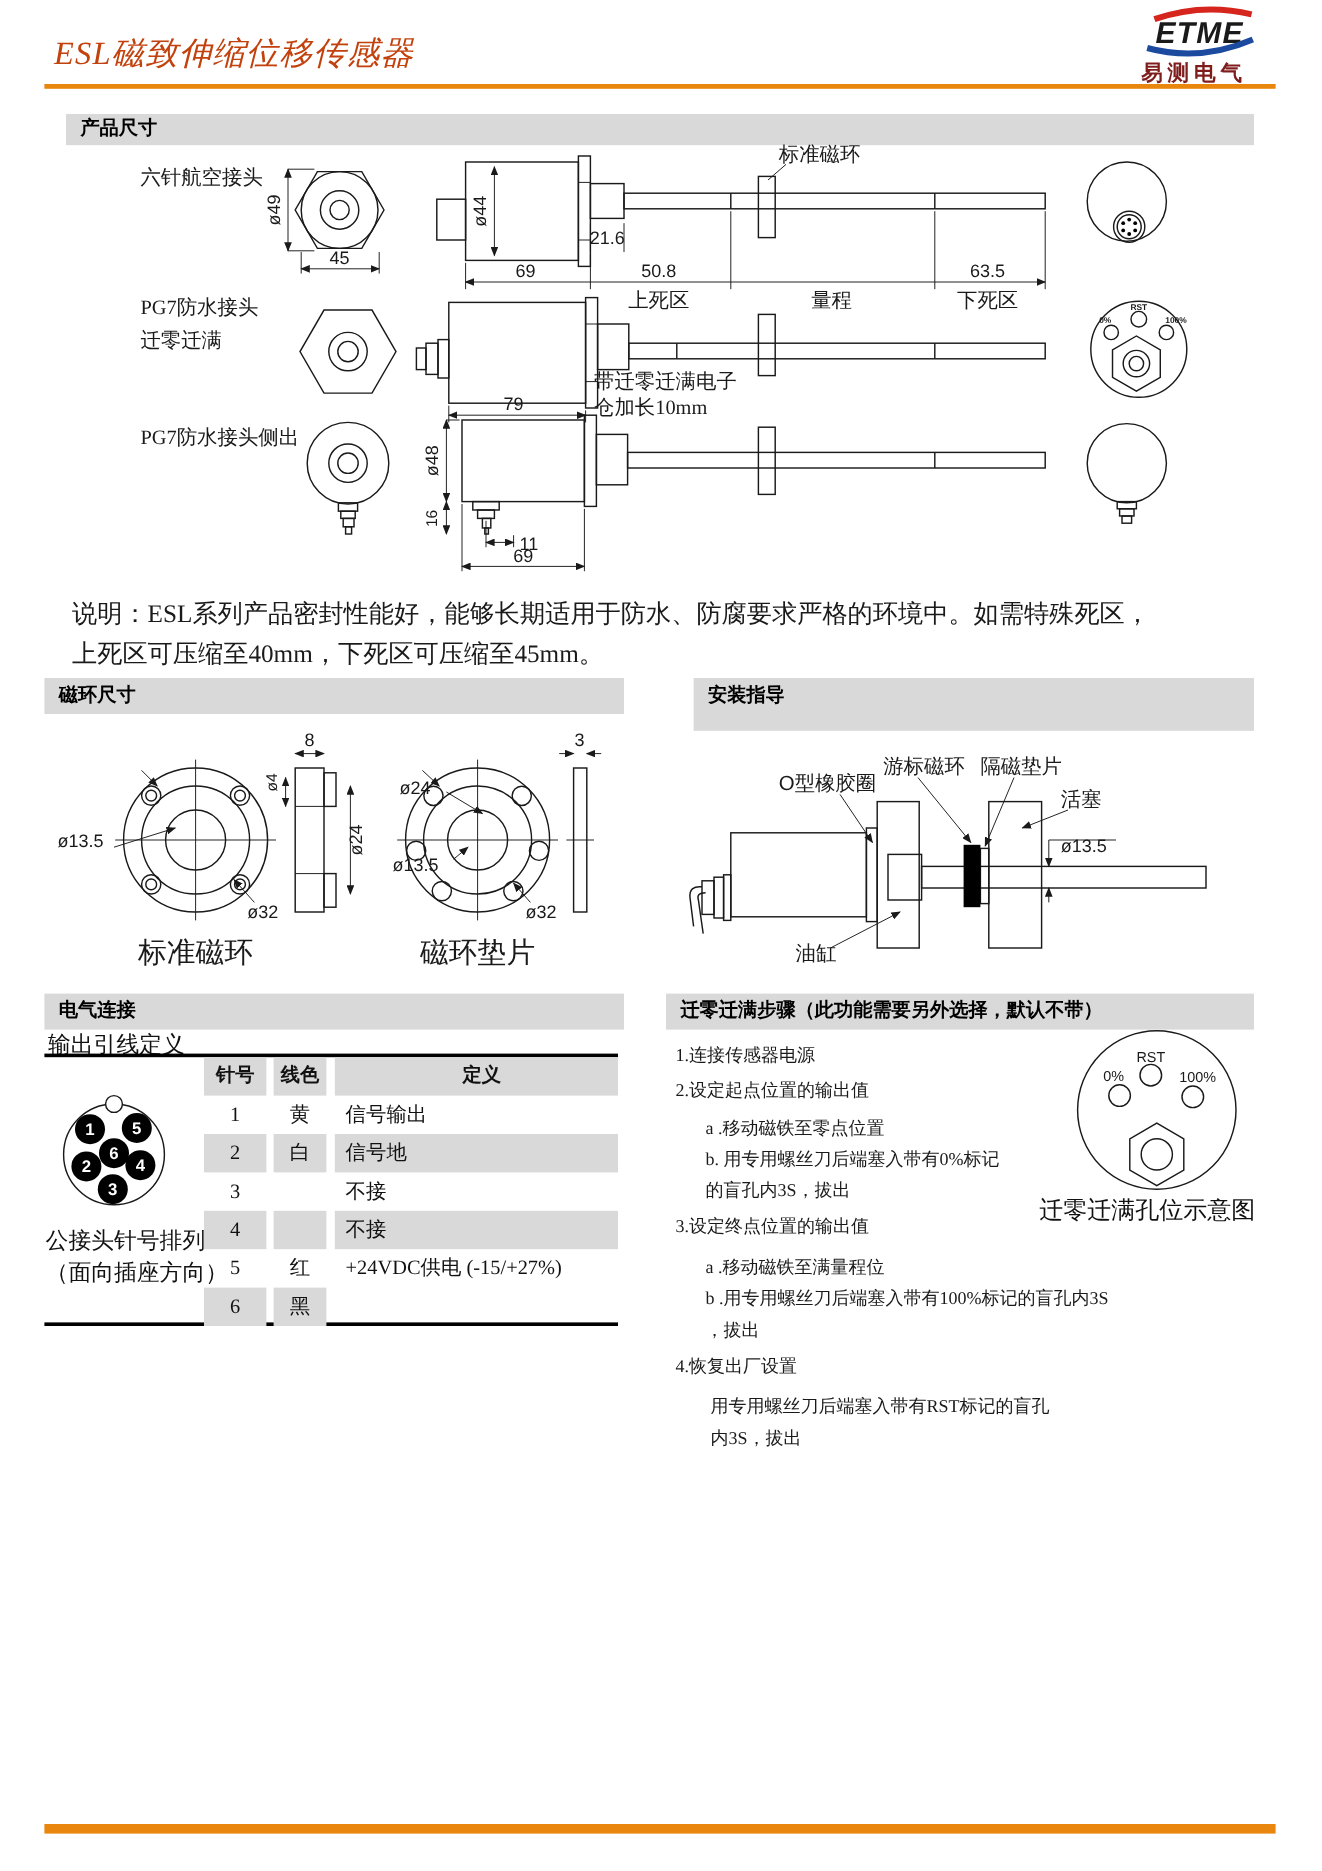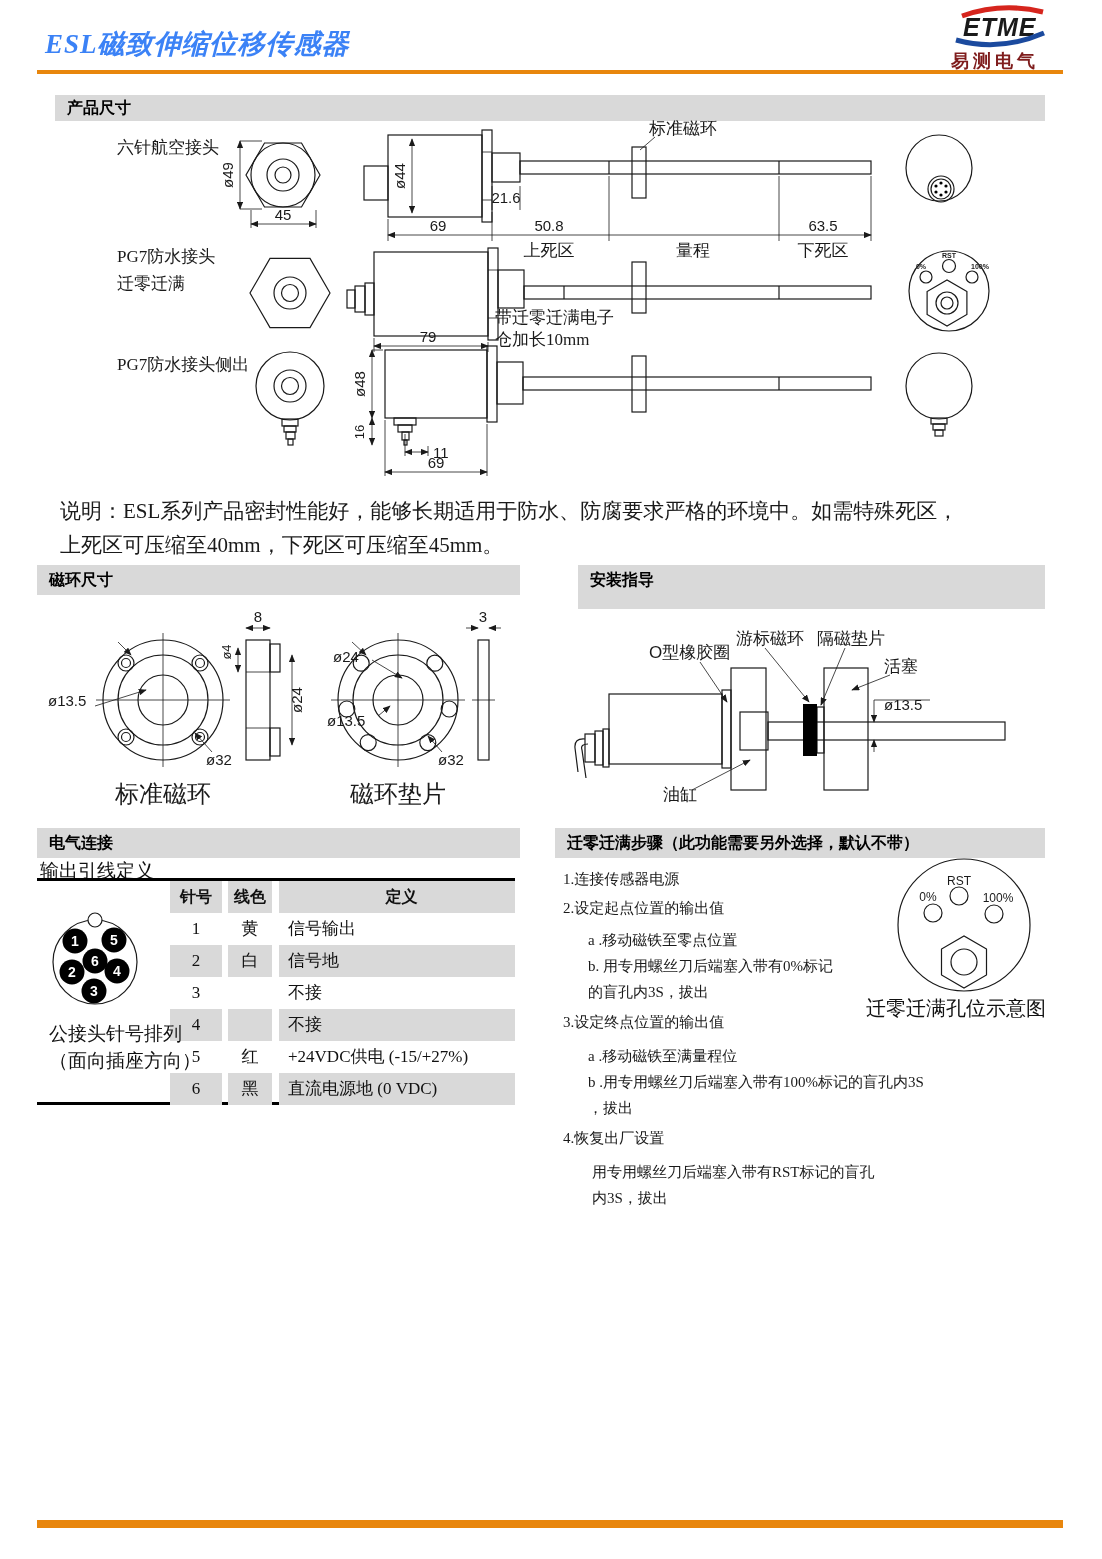--- a/index.html
+++ b/index.html
@@ -1,29 +1,29 @@
 <!DOCTYPE html>
 <html><head>
 <meta charset="utf-8">
 <style>
   html,body{margin:0;padding:0;background:#fff;}
   .page{position:relative;width:1102px;height:1559px;background:#fff;overflow:hidden;
         font-family:"Liberation Serif","DejaVu Serif",serif;color:#111;}
   .abs{position:absolute;}
-  .title{left:45px;top:26px;font-size:27px;font-style:italic;font-weight:700;
-         color:#3b82f6;letter-spacing:1px;}
+  .title{left:45px;top:26px;font-size:27px;font-style:italic;font-weight:400;
+         color:#c2410c;letter-spacing:1px;}
   .logo-company{left:951px;top:49px;font-family:"Liberation Sans","DejaVu Sans",sans-serif;
          font-weight:700;font-size:18px;color:#7f1d1d;letter-spacing:4px;}
   .rule{background:#E8860D;}
   .secbar{background:#D9D9D9;font-family:Liberation Serif, serif;
           font-weight:700;font-size:16px;color:#000;line-height:30px;padding-left:12px;
           box-sizing:border-box;}
   .note-line{left:60px;font-size:21px;color:#1a1a1a;}
   .sub{font-size:19px;}
-  .cap{font-size:19px;margin-left:11px;}
+  .cap{font-size:19px;}
   svg text{fill:#1a1a1a;}
   .dim{font-family:"Liberation Sans","DejaVu Sans",sans-serif;font-size:15px;}
   .dimS{font-family:"Liberation Sans","DejaVu Sans",sans-serif;font-size:13px;}
   .dlbl{font-family:"Liberation Serif","DejaVu Serif",serif;font-size:17px;}
   .slbl{font-family:"Liberation Sans","DejaVu Sans",sans-serif;font-size:17px;}
   .ringcap{font-family:"Liberation Sans","DejaVu Sans",sans-serif;font-size:24px;}
   .tiny{font-family:"Liberation Sans","DejaVu Sans",sans-serif;font-size:7px;font-weight:700;}
   .holelbl{font-family:"Liberation Sans","DejaVu Sans",sans-serif;font-size:12px;}
   .pinnum{font-family:"Liberation Sans","DejaVu Sans",sans-serif;font-size:14px;font-weight:700;fill:#fff;}
   .ln{stroke:#1a1a1a;stroke-width:1.2;fill:none;}
@@ -349,21 +349,20 @@
     <div class="tcell c3 gray">不接</div>
   </div>
   <div class="trow" style="top:1041px">
     <div class="tcell c1">5</div>
     <div class="tcell c2">红</div>
     <div class="tcell c3">+24VDC供电 (-15/+27%)</div>
   </div>
   <div class="trow" style="top:1073px">
     <div class="tcell c1 gray">6</div>
     <div class="tcell c2 gray">黑</div>
-    <div class="tcell c3 gray">直流电源地 (0 VDC)</div>
   </div>
 
   <svg class="abs" style="left:40px;top:905px;width:130px;height:115px" viewBox="40 905 130 115">
     <circle class="ln" cx="95" cy="962" r="42"></circle>
     <circle cx="95" cy="920" r="7" fill="#fff" stroke="#1a1a1a" stroke-width="1.2"></circle>
     <circle class="blk" cx="75" cy="941" r="12.5"></circle>
     <text class="pinnum" x="75" y="946" text-anchor="middle">1</text>
     <circle class="blk" cx="114" cy="940" r="12.5"></circle>
     <text class="pinnum" x="114" y="945" text-anchor="middle">5</text>
     <circle class="blk" cx="95" cy="961" r="12.5"></circle>

